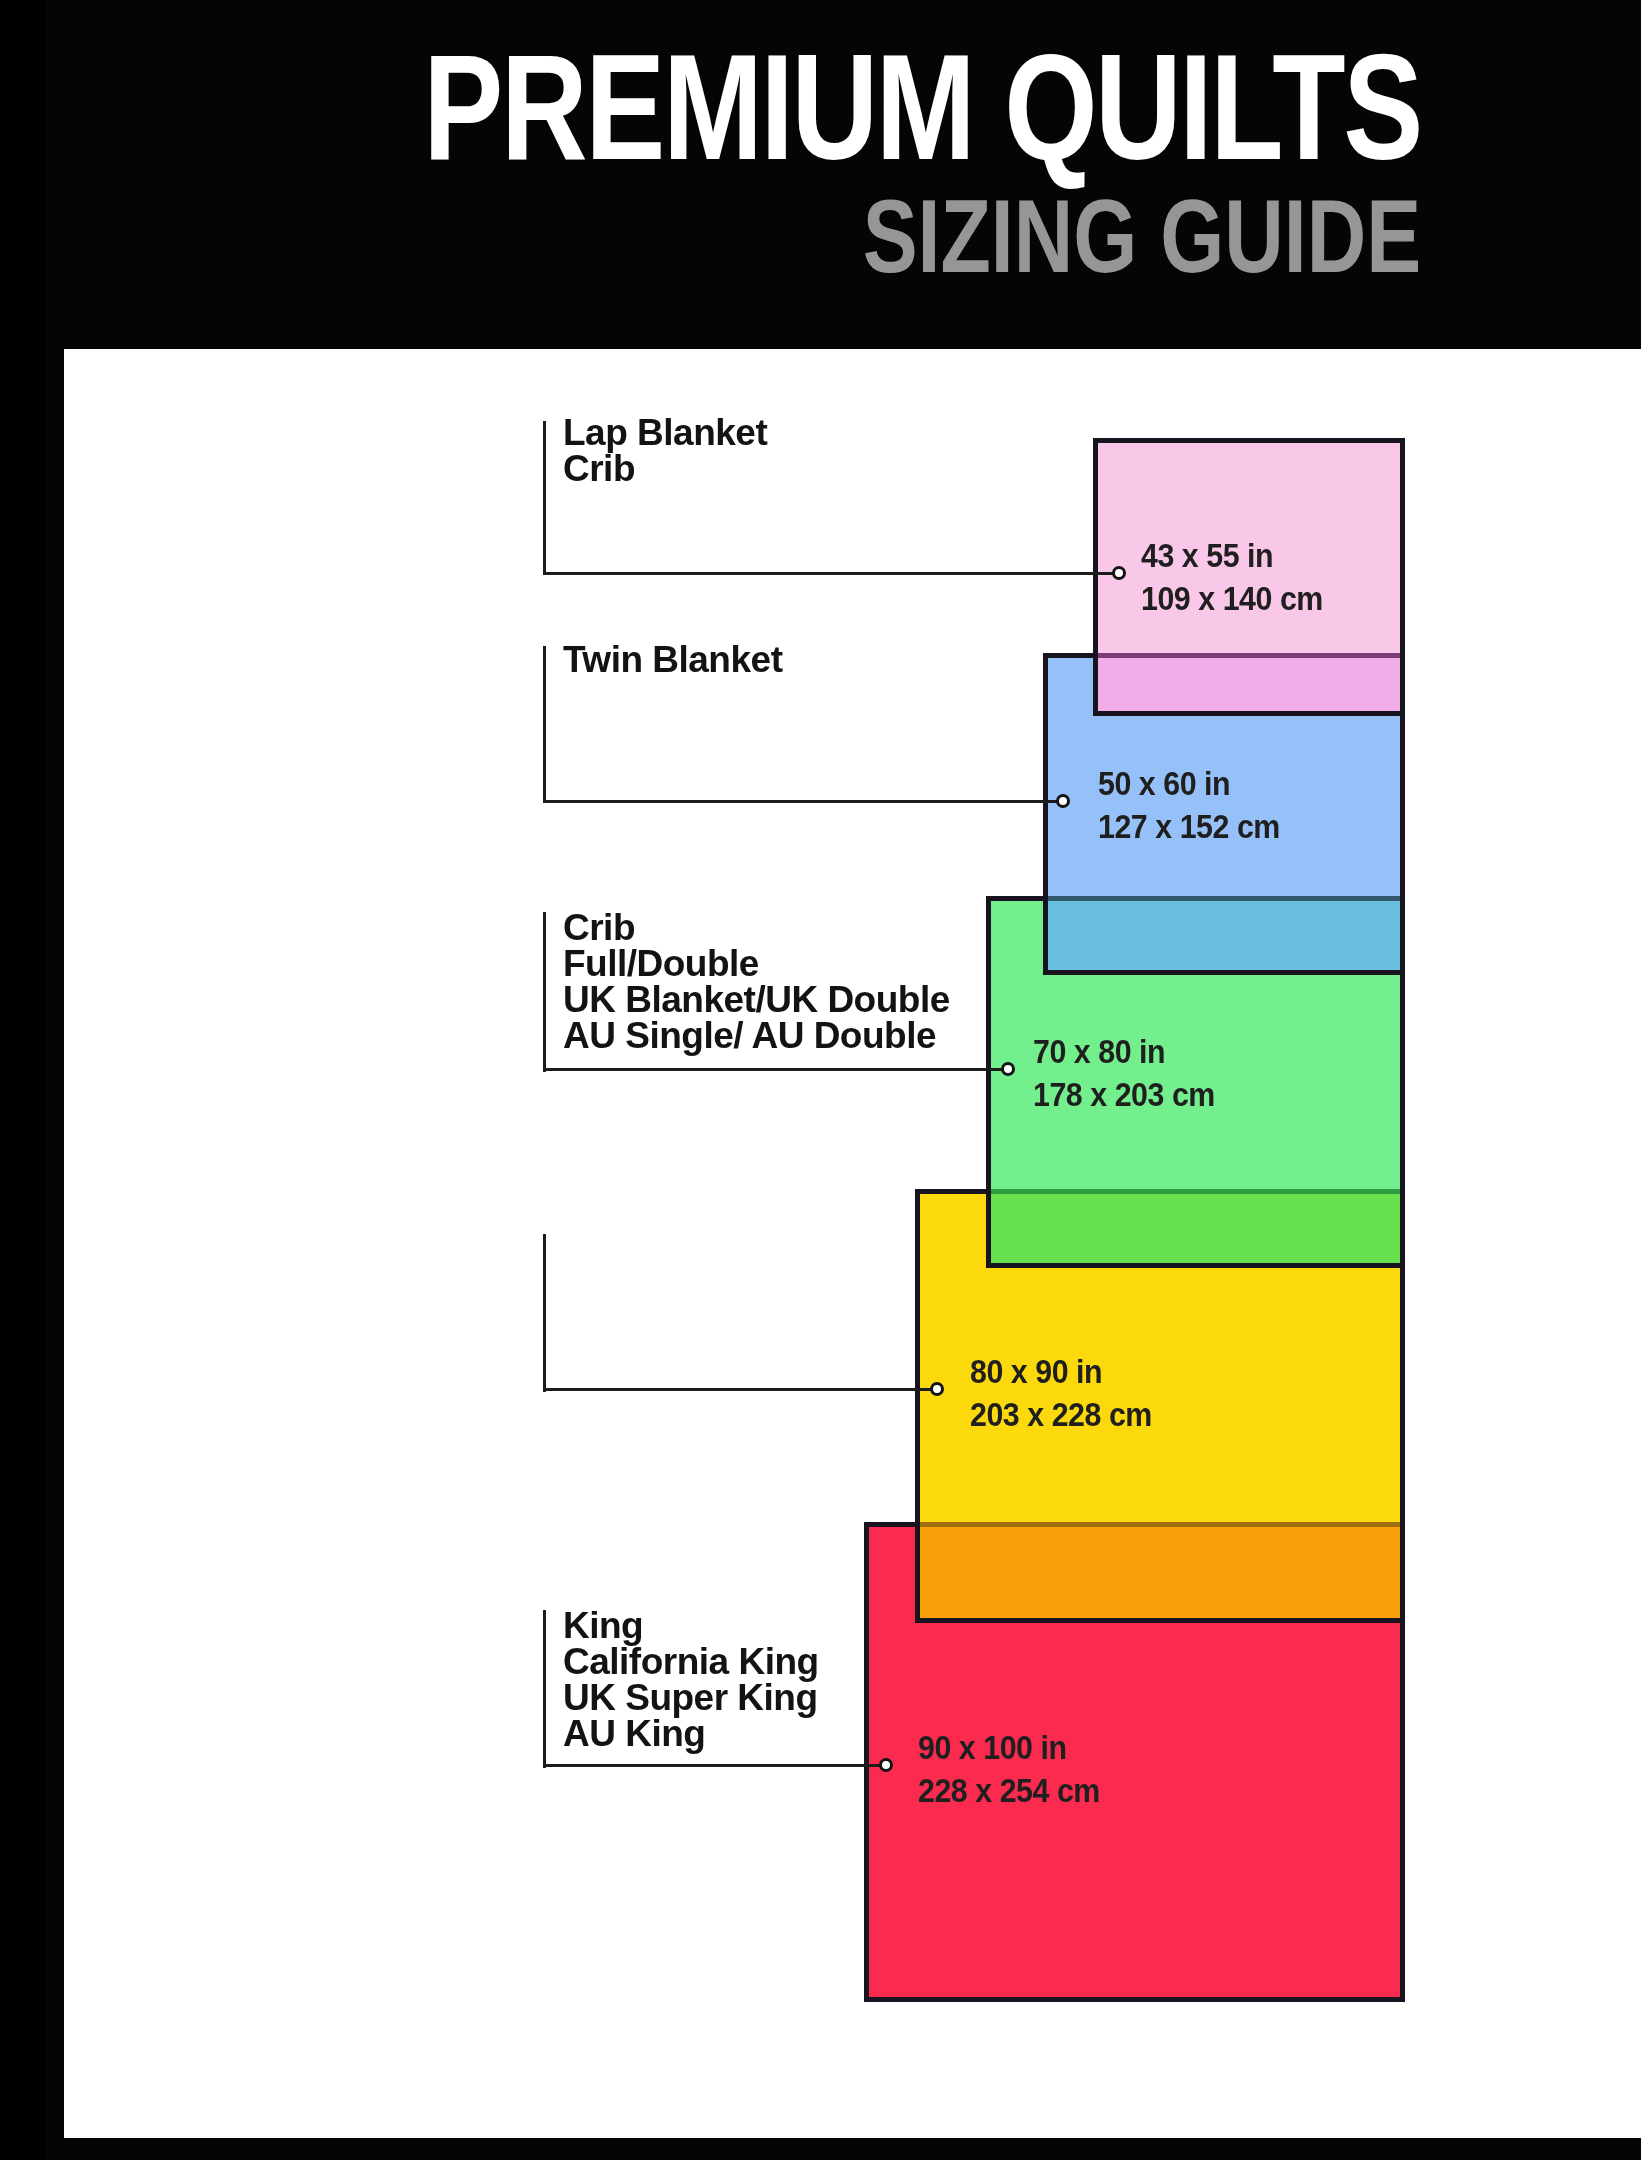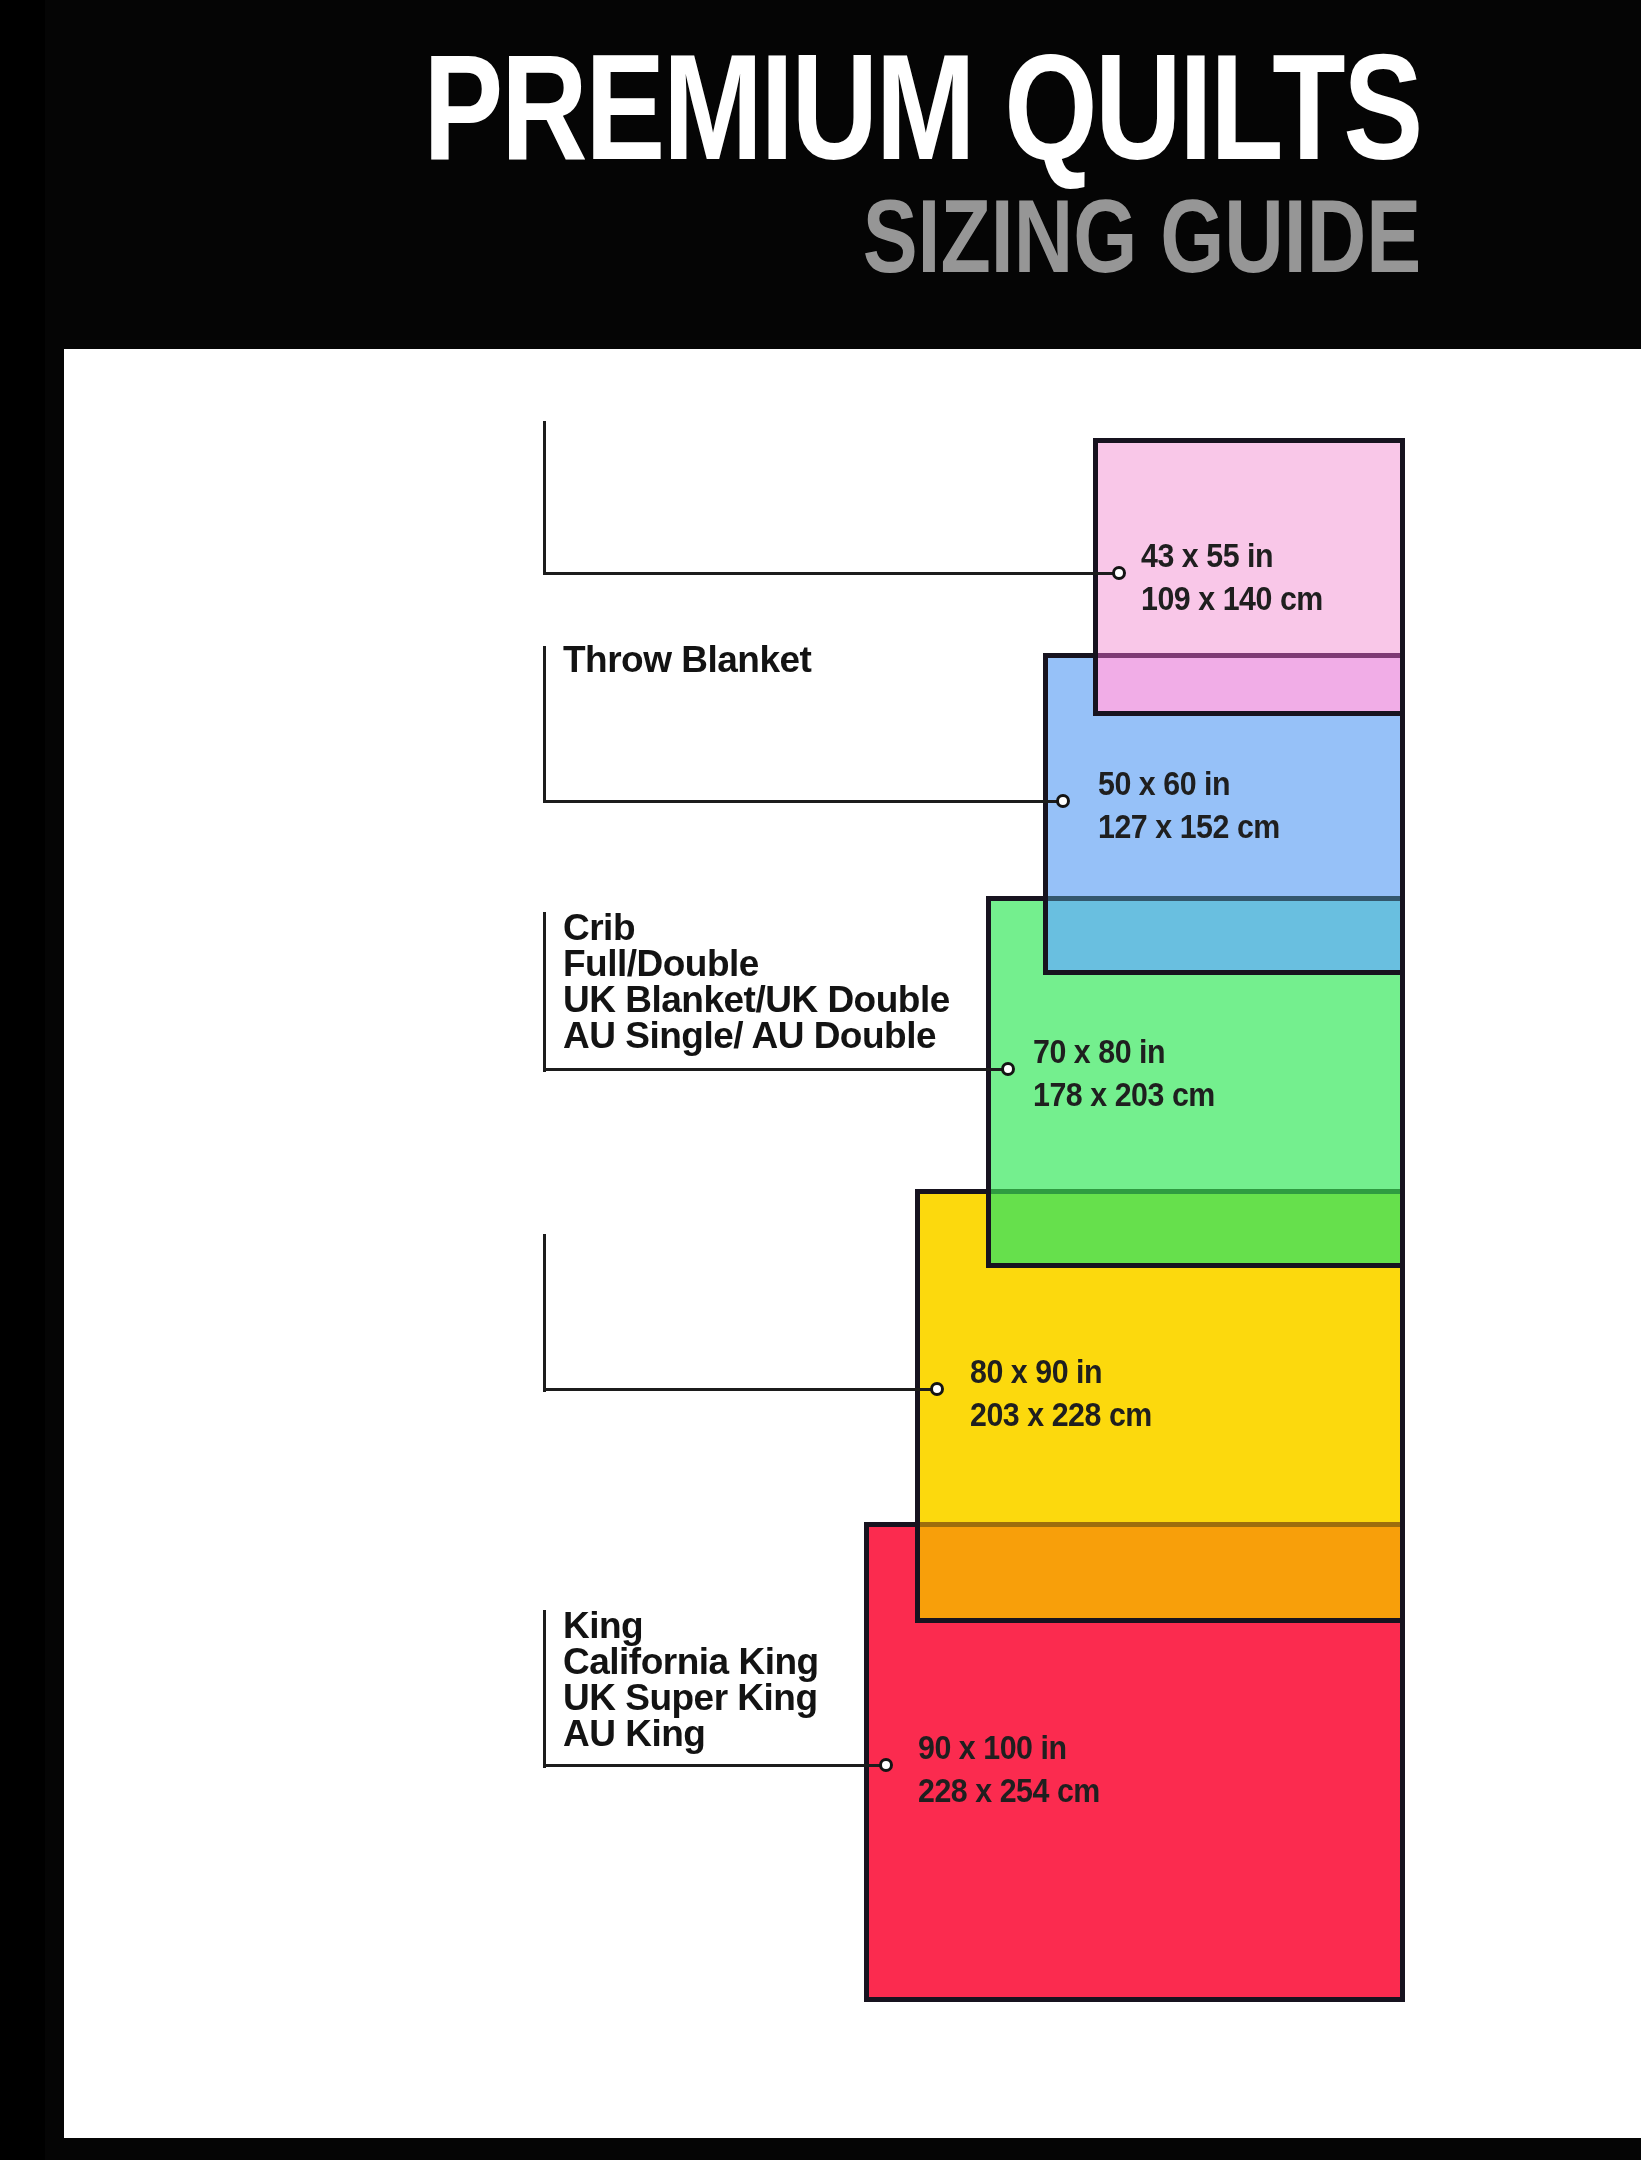--- a/index.html
+++ b/index.html
@@ -115,22 +115,26 @@
   <div class="hline" id="hl-queen"></div>
   <div class="vline" id="vl-king"></div>
   <div class="hline" id="hl-king"></div>
 
   <div class="dot" id="dot-lap"></div>
   <div class="dot" id="dot-throw"></div>
   <div class="dot" id="dot-twin"></div>
   <div class="dot" id="dot-queen"></div>
   <div class="dot" id="dot-king"></div>
 
+  <div class="lblock" id="lb-lap">
+    <div>Lap Blanket</div>
+    <div>Crib</div>
+  </div>
   <div class="lblock" id="lb-throw">
-    <div>Throw Blanket</div>
+    <div>Twin Blanket</div>
   </div>
   <div class="lblock" id="lb-twin">
     <div>Crib</div>
     <div>Full/Double</div>
     <div>UK Blanket/UK Double</div>
     <div>AU Single/ AU Double</div>
   </div>
   <div class="lblock" id="lb-king">
     <div>King</div>
     <div>California King</div>

